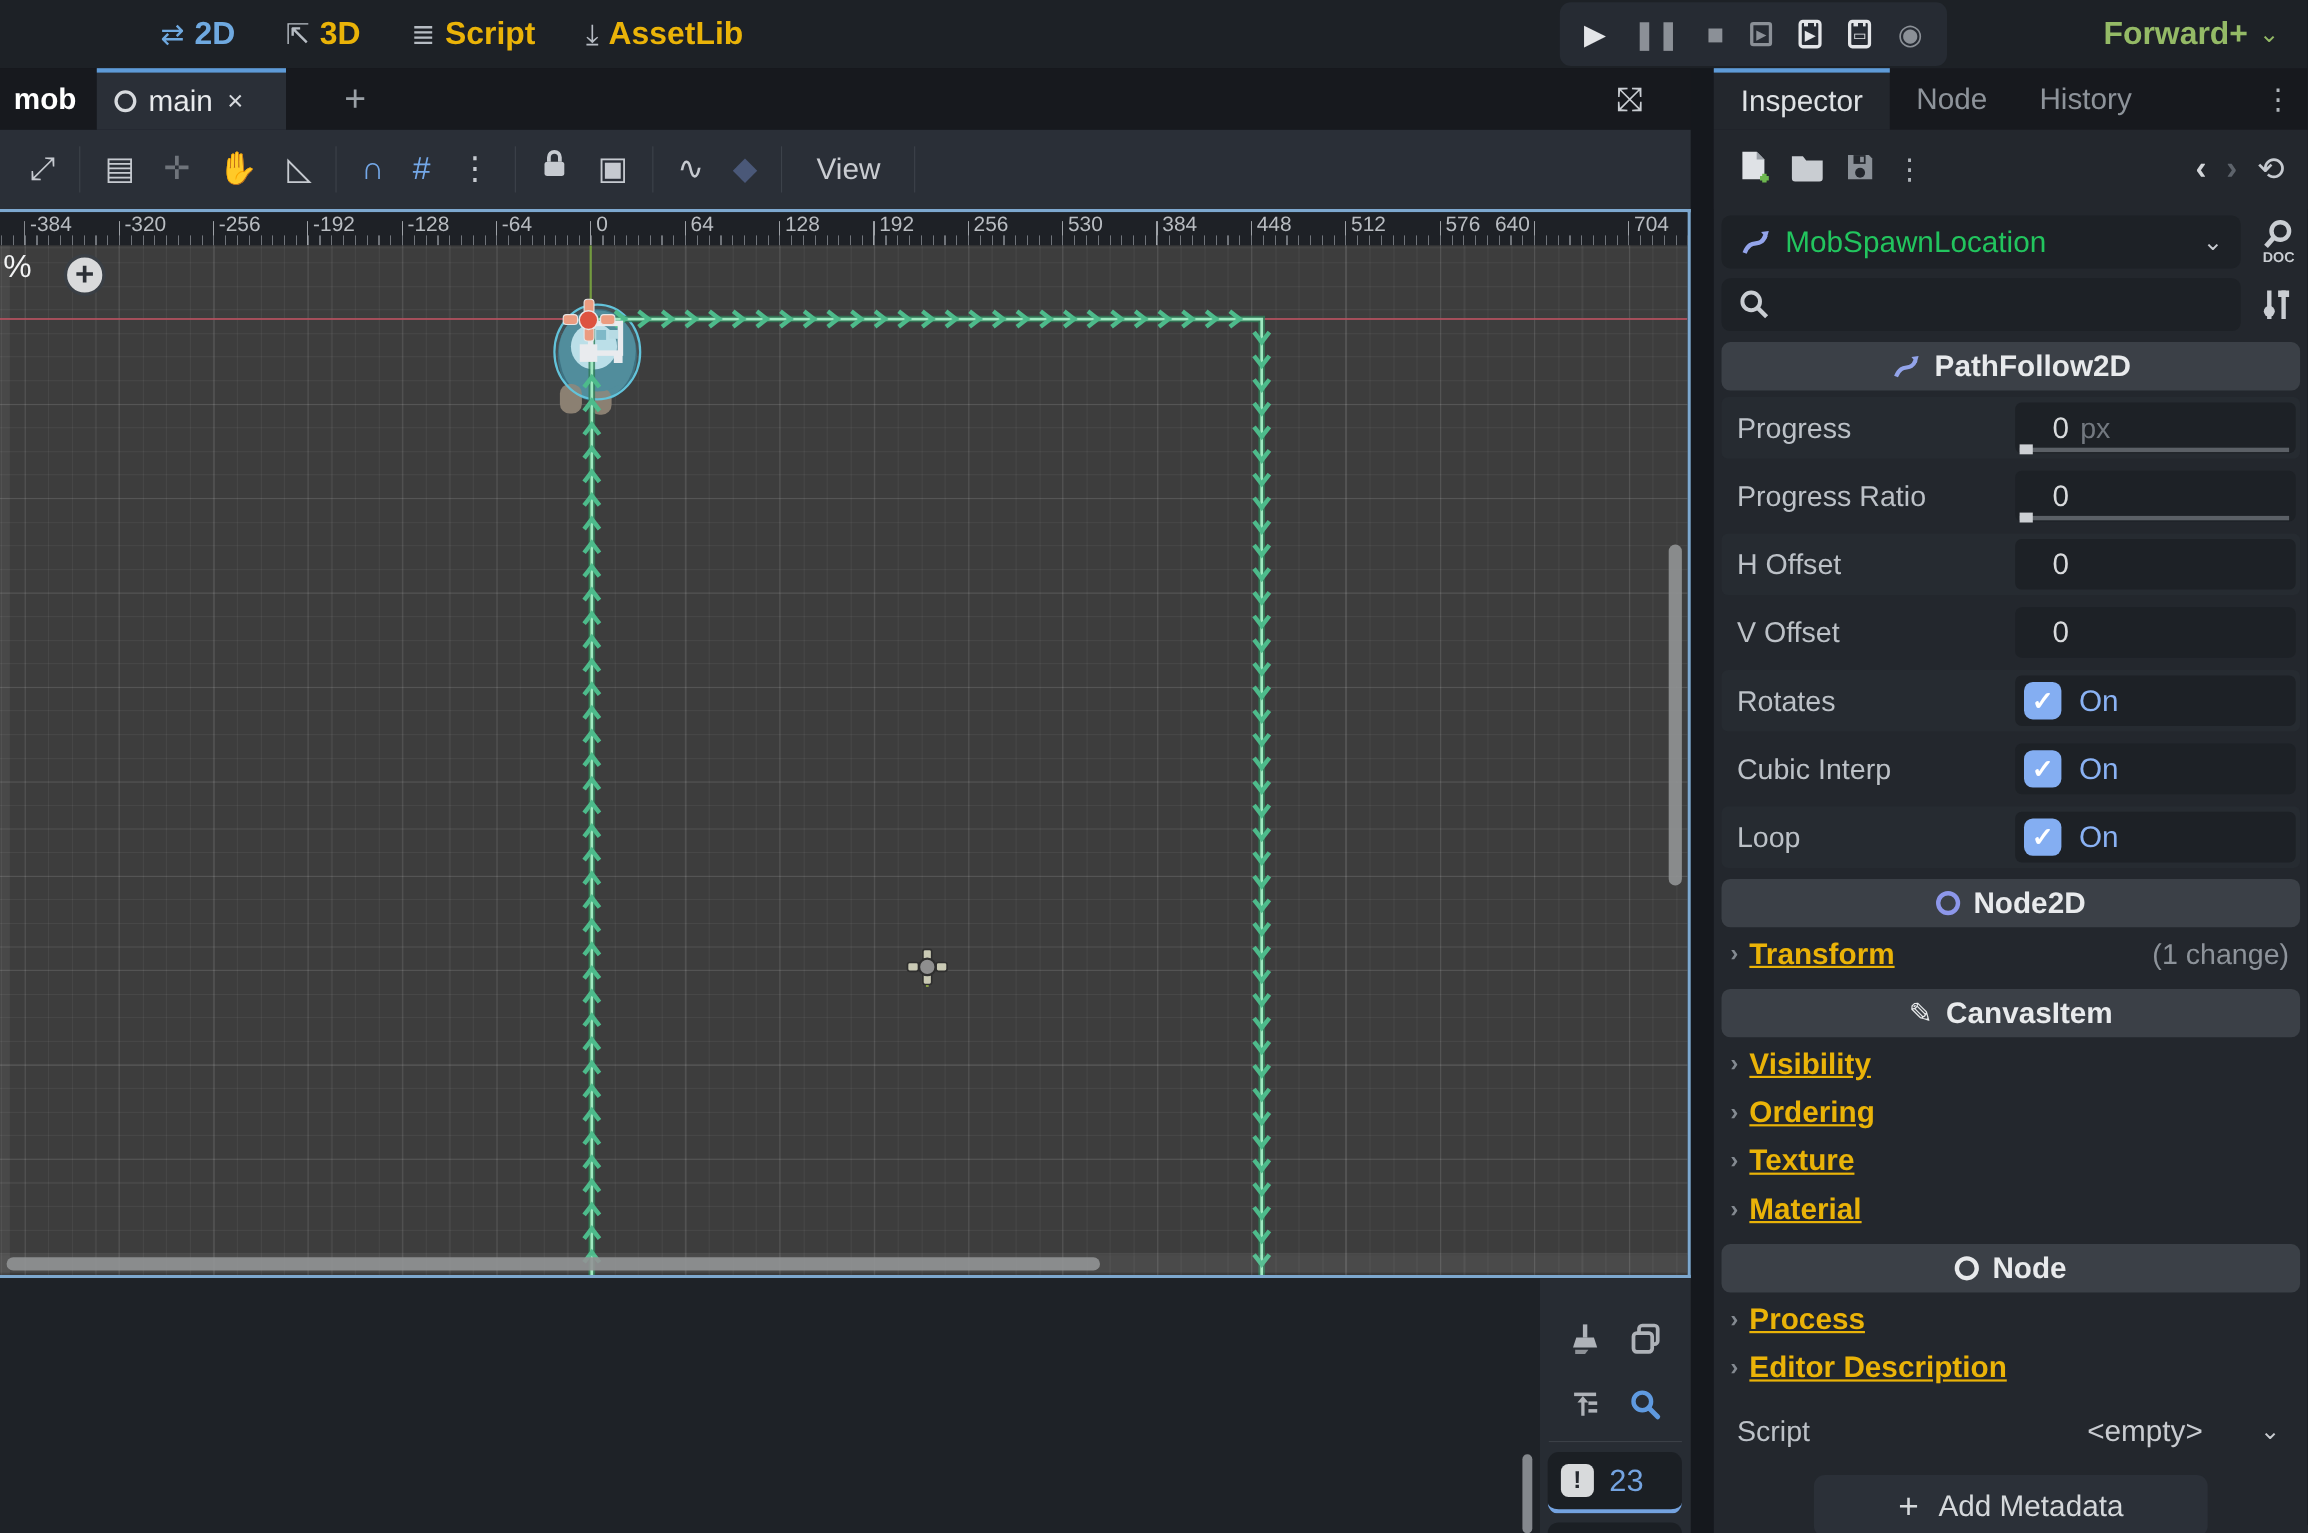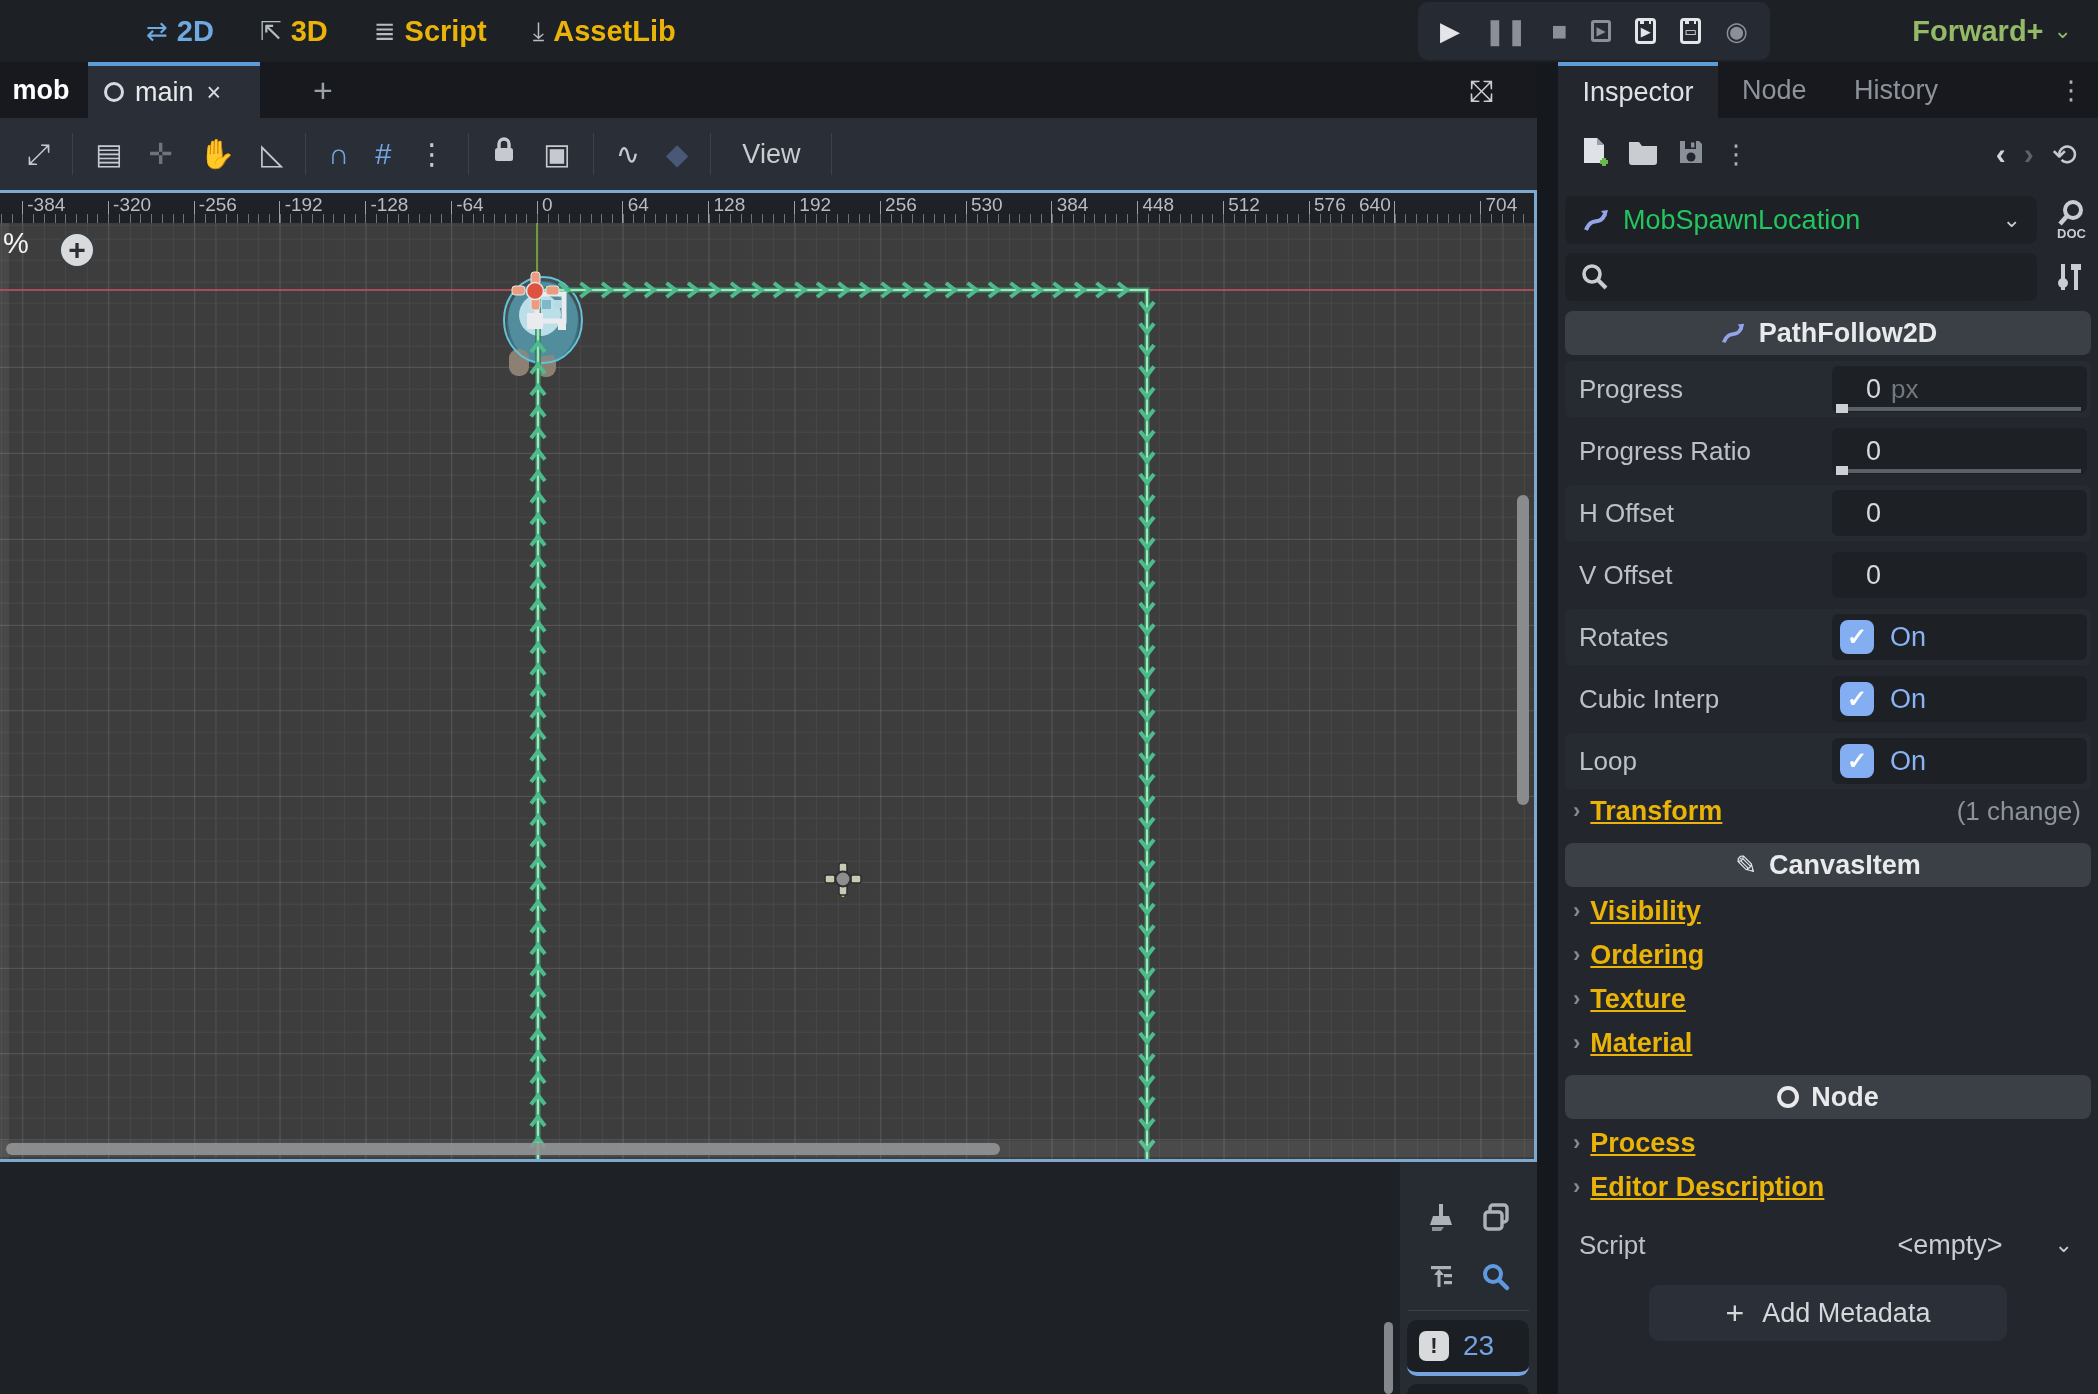--- a/index.html
+++ b/index.html
@@ -608,20 +608,24 @@
       </div>
 
       <div class="prop-row alt">
         <div class="prop-label">Loop</div>
         <div class="prop-value check">
           <span class="cb">✓</span>
           <span class="onlbl">On</span>
         </div>
       </div>
 
+      <div class="class-header">
+        <span class="ring2"></span>
+        <span class="ttl">Node2D</span>
+      </div>
       <div class="group-row">
         <span class="chev">›</span>
         <span class="lbl">Transform</span>
         <span class="note">(1 change)</span>
       </div>
 
       <div class="class-header">
         <span style="color:#e8eaec;font-size:26px;">✎</span>
         <span class="ttl">CanvasItem</span>
       </div>

